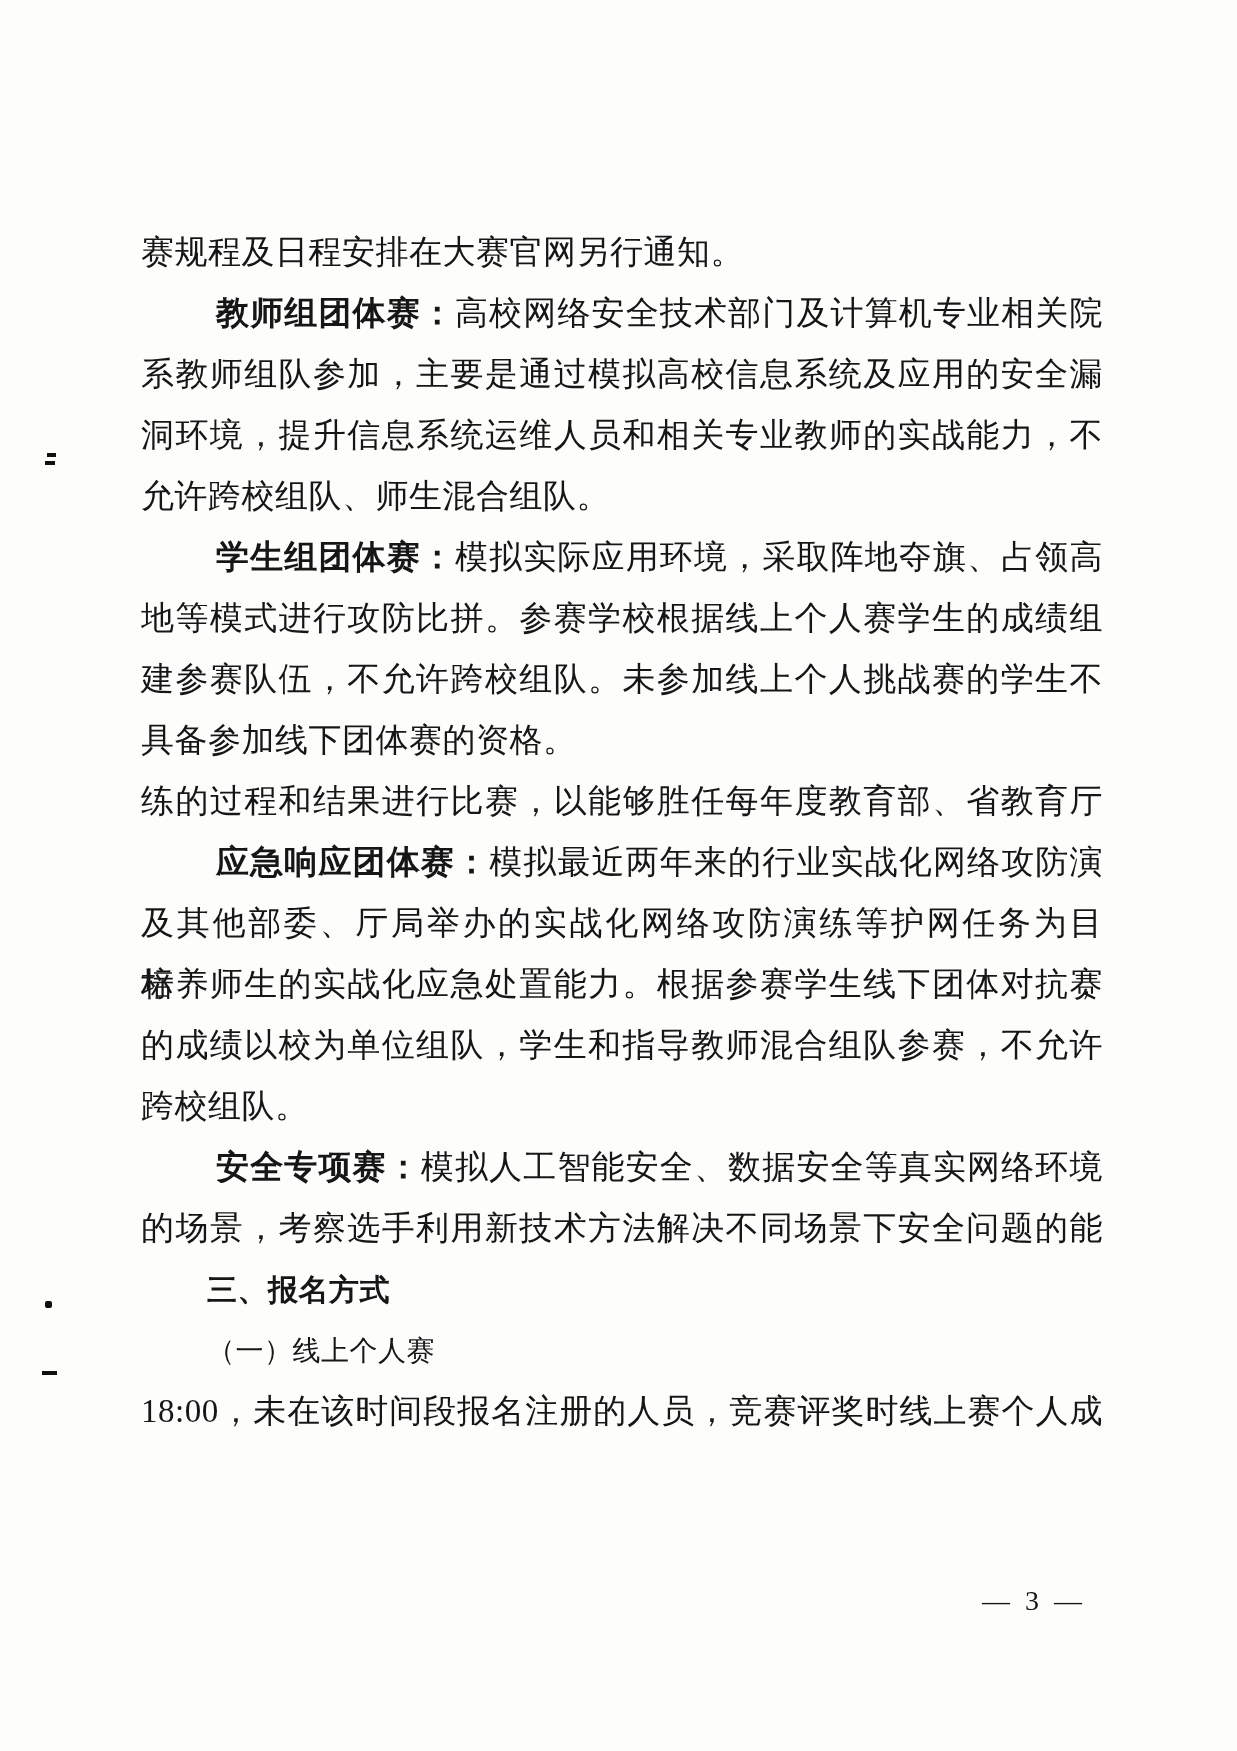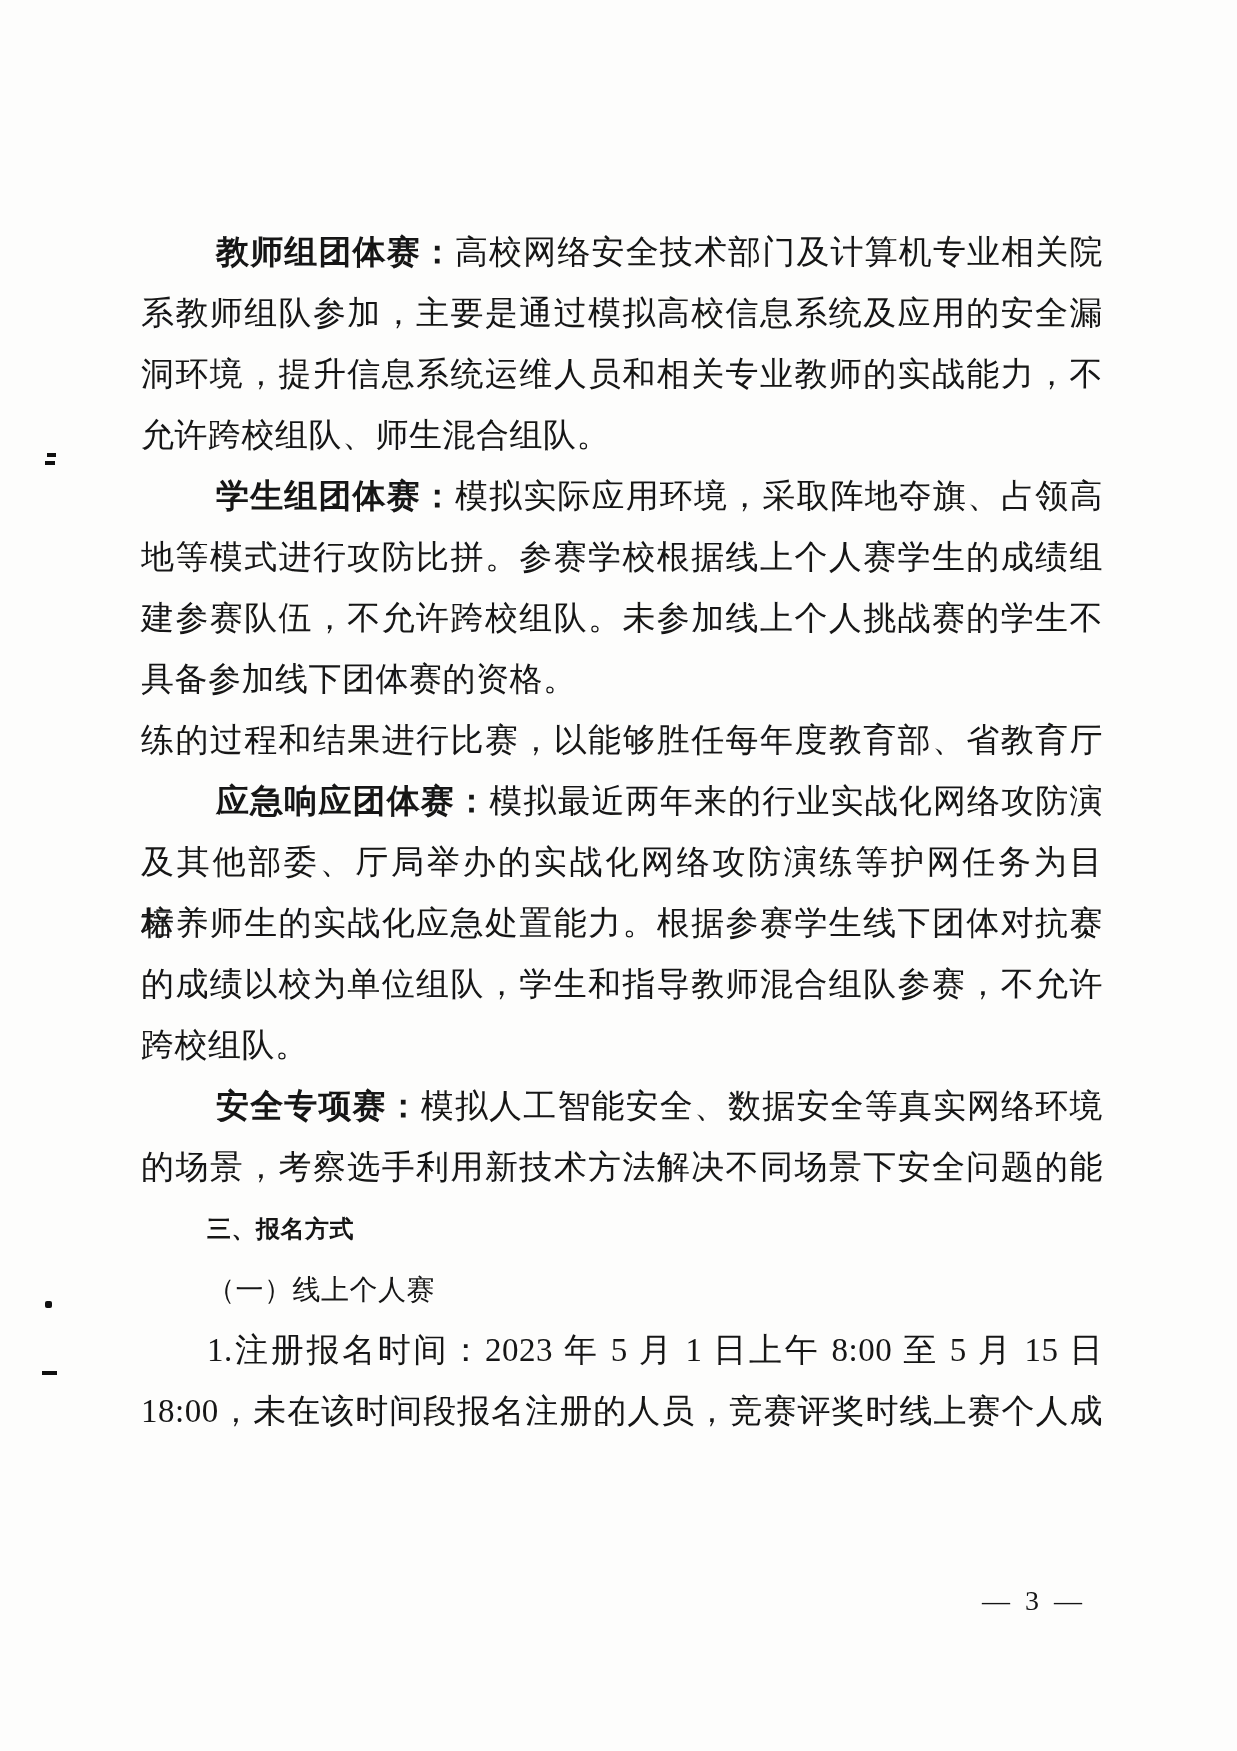--- a/index.html
+++ b/index.html
@@ -41,21 +41,21 @@
   .line.ind {
     text-indent: 66px;
   }
   .lead {
     font-weight: 700;
     margin-left: 9px;
   }
   .line.heading {
     font-family: "Liberation Sans", "DejaVu Sans", sans-serif;
     font-weight: 700;
-    font-size: 24px;
+    font-size: 30px;
   }
   .line.subheading {
     font-weight: 400;
     font-size: 28px;
   }
   .footer {
     position: absolute;
     top: 1585px;
     left: 972px;
     width: 124px;
@@ -78,36 +78,36 @@
 <body>
 
 <div class="page">
 
   <span class="artifact art-eq-top"></span>
   <span class="artifact art-eq-bottom"></span>
   <span class="artifact art-dot"></span>
   <span class="artifact art-dash"></span>
 
   <div class="content">
+      <div class="line"><span class="seg">赛规程及日程安排在大赛官网另行通知。</span></div>
       <div class="line jf ind"><span class="lead">教师组团体赛：</span><span class="seg">高校网络安全技术部门及计算机专业相关院</span></div>
       <div class="line jf"><span class="seg">系教师组队参加，主要是通过模拟高校信息系统及应用的安全漏</span></div>
       <div class="line jf"><span class="seg">洞环境，提升信息系统运维人员和相关专业教师的实战能力，不</span></div>
       <div class="line"><span class="seg">允许跨校组队、师生混合组队。</span></div>
       <div class="line jf ind"><span class="lead">学生组团体赛：</span><span class="seg">模拟实际应用环境，采取阵地夺旗、占领高</span></div>
       <div class="line jf"><span class="seg">地等模式进行攻防比拼。参赛学校根据线上个人赛学生的成绩组</span></div>
       <div class="line jf"><span class="seg">建参赛队伍，不允许跨校组队。未参加线上个人挑战赛的学生不</span></div>
       <div class="line"><span class="seg">具备参加线下团体赛的资格。</span></div>
       <div class="line jf"><span class="seg">练的过程和结果进行比赛，以能够胜任每年度教育部、省教育厅</span></div>
       <div class="line jf ind"><span class="lead">应急响应团体赛：</span><span class="seg">模拟最近两年来的行业实战化网络攻防演</span></div>
       <div class="line jf"><span class="seg">及其他部委、厅局举办的实战化网络攻防演练等护网任务为目标，</span></div>
       <div class="line jf"><span class="seg">培养师生的实战化应急处置能力。根据参赛学生线下团体对抗赛</span></div>
       <div class="line jf"><span class="seg">的成绩以校为单位组队，学生和指导教师混合组队参赛，不允许</span></div>
       <div class="line"><span class="seg">跨校组队。</span></div>
       <div class="line jf ind"><span class="lead">安全专项赛：</span><span class="seg">模拟人工智能安全、数据安全等真实网络环境</span></div>
       <div class="line jf"><span class="seg">的场景，考察选手利用新技术方法解决不同场景下安全问题的能</span></div>
       <div class="line ind heading"><span class="seg">三、报名方式</span></div>
       <div class="line ind subheading"><span class="seg">（一）线上个人赛</span></div>
-      <div class="line jf ind"><span class="seg">1.注册报名时间：2023 年 5 月 1 日上午 8:00 至 5 月 15 日</span></div>
       <div class="line jf"><span class="seg">18:00，未在该时间段报名注册的人员，竞赛评奖时线上赛个人成</span></div>
     </div>
 
   <div class="footer">— 3 —</div>
 </div>
 
 </body></html>

